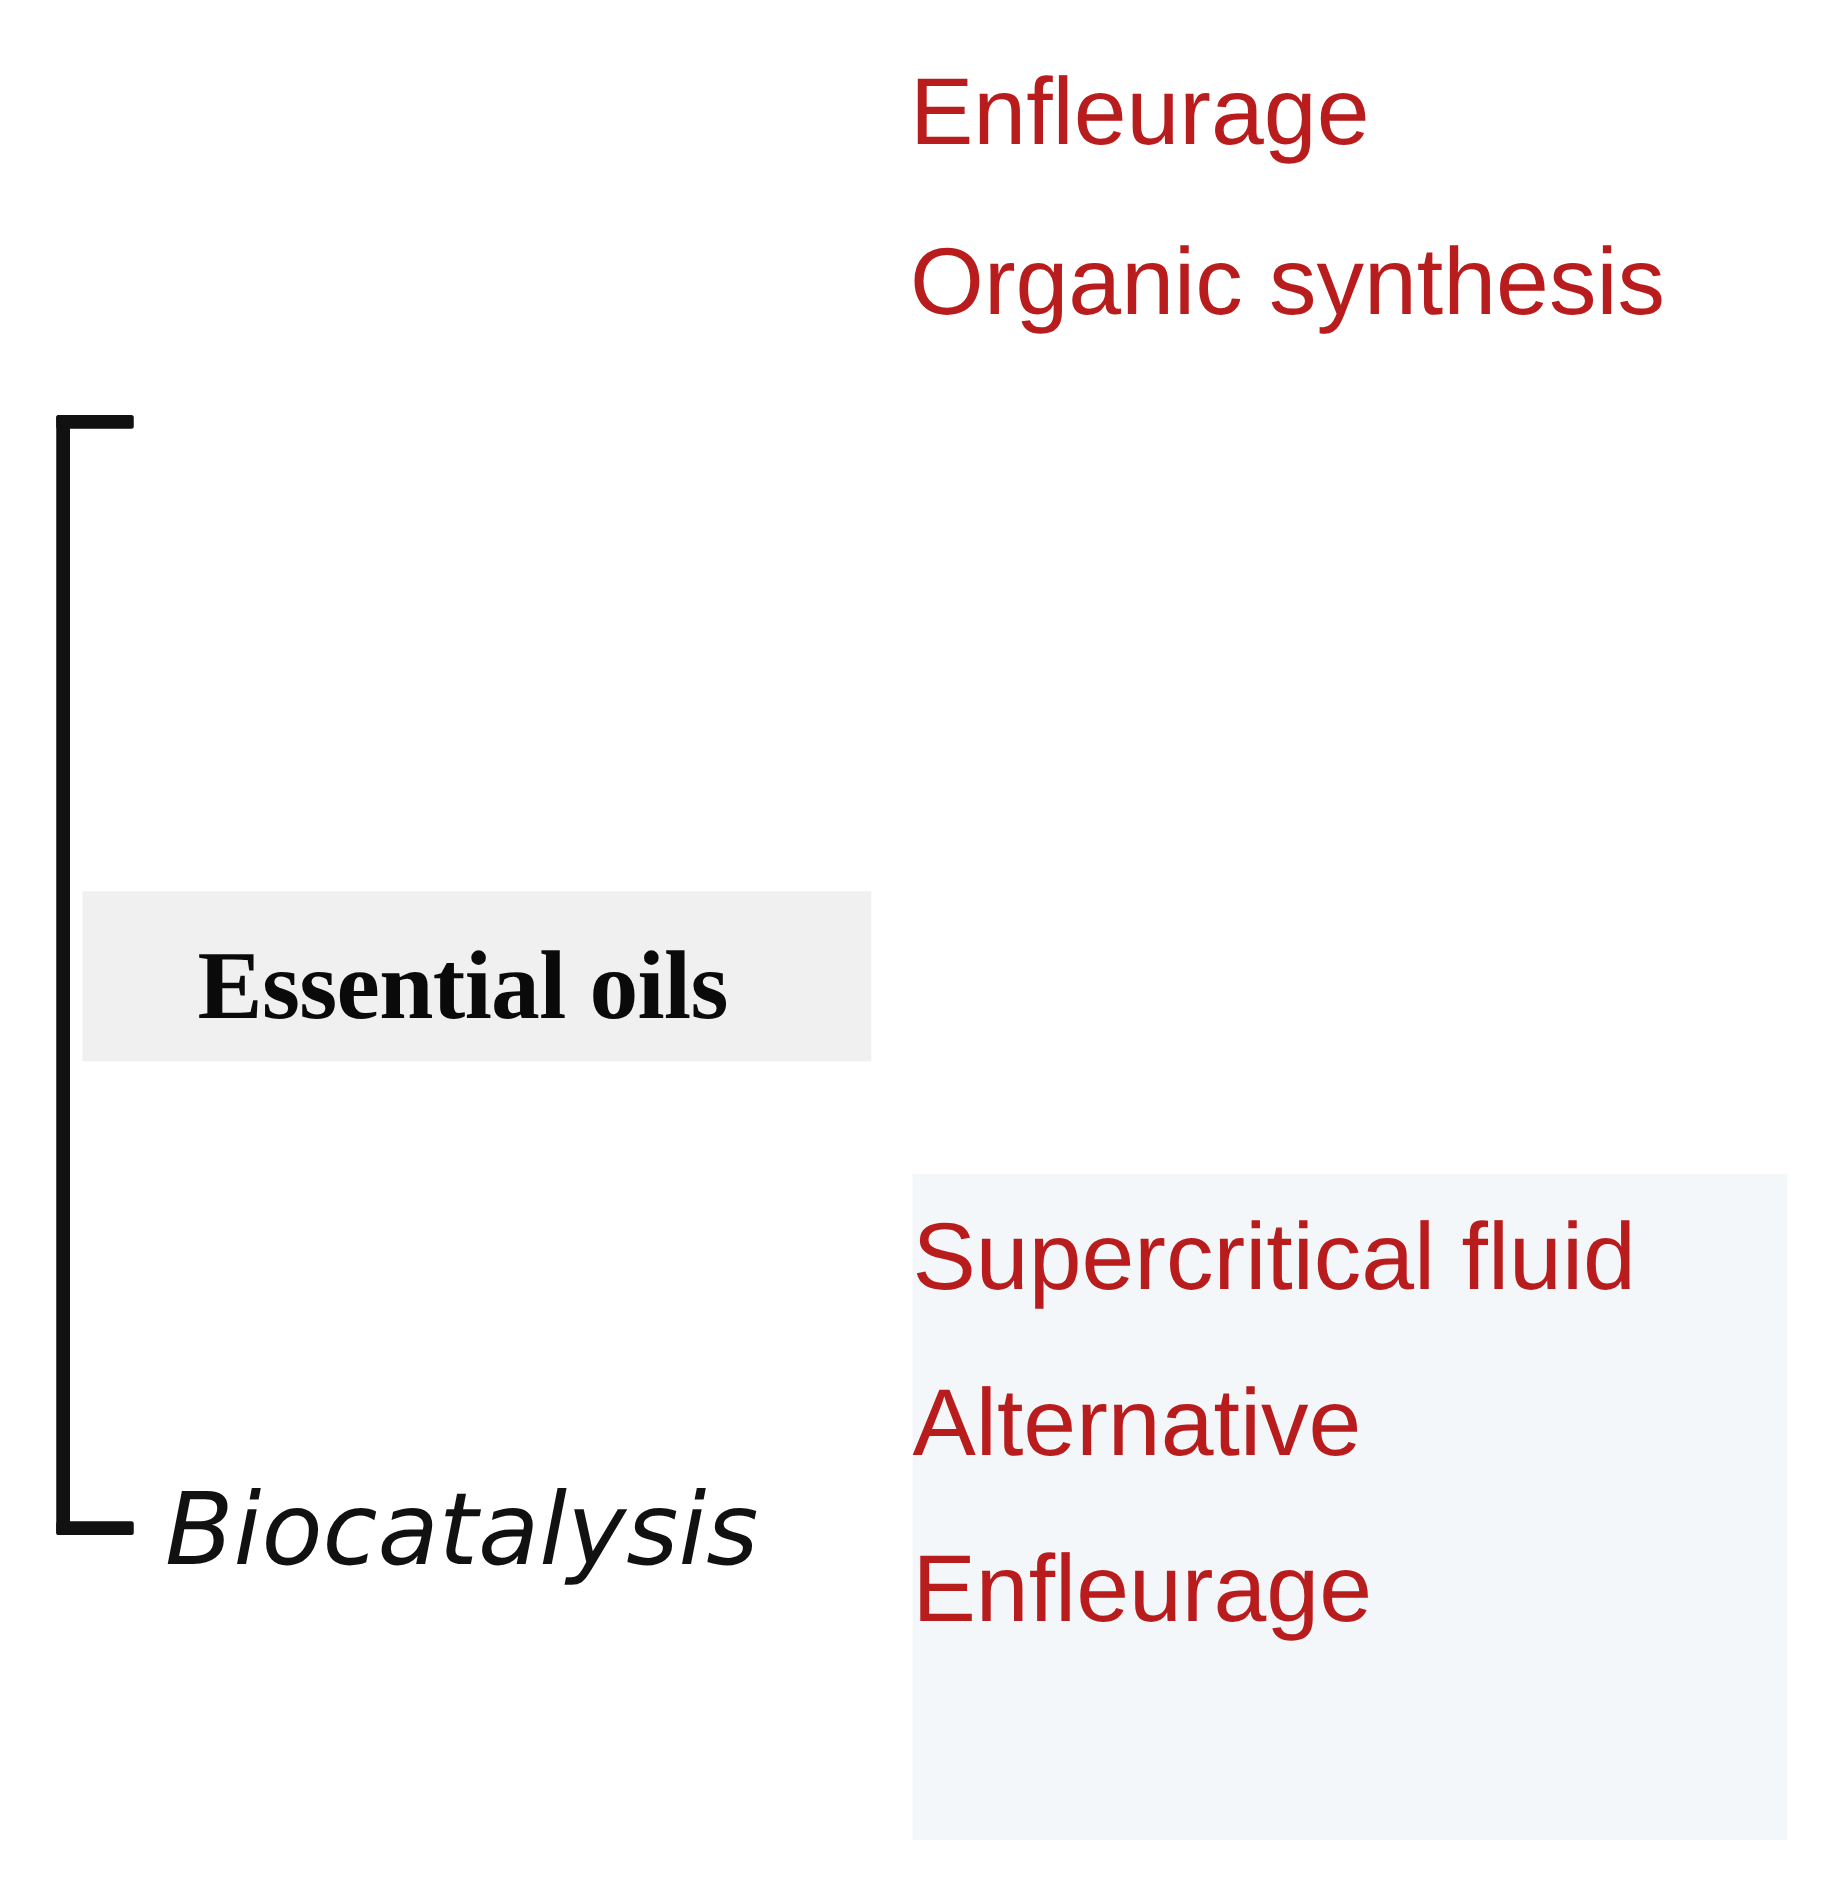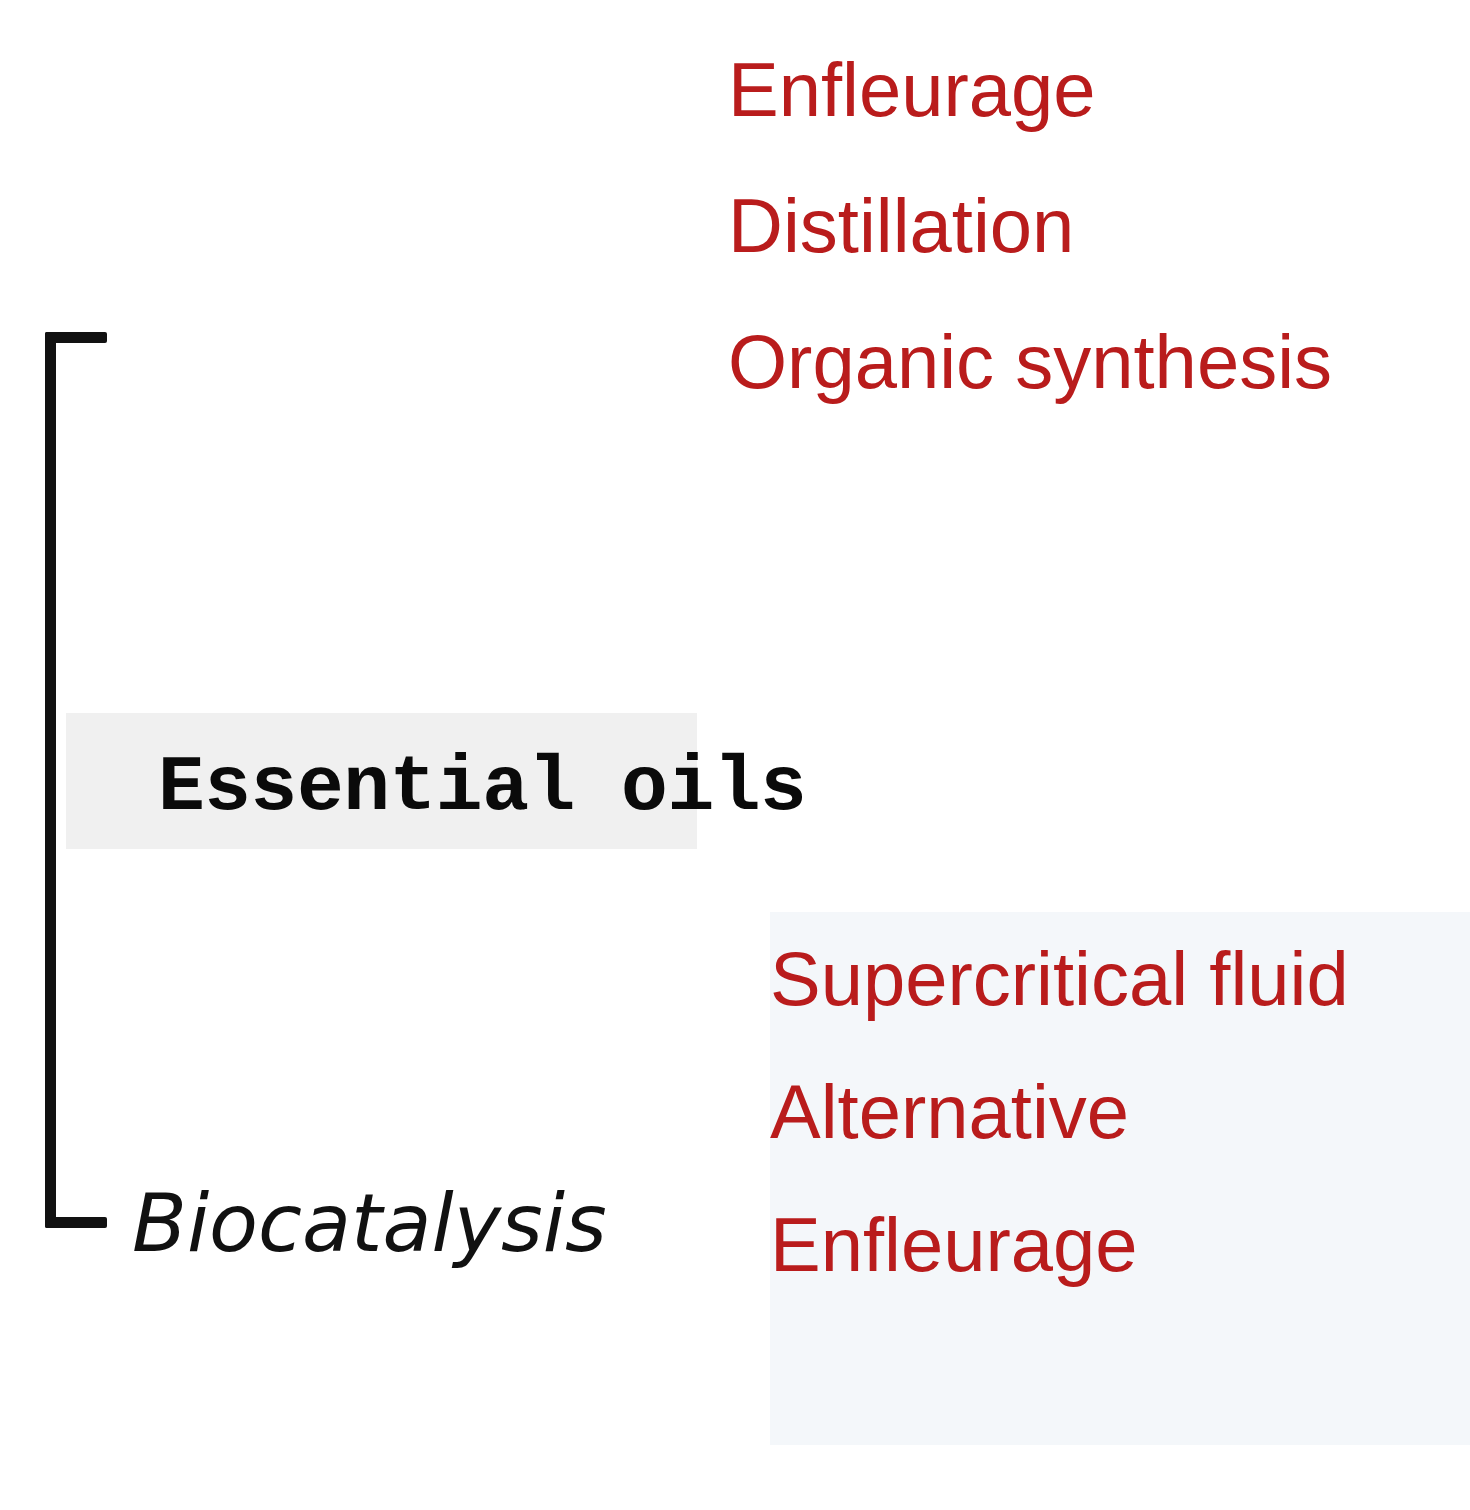--- a/index.html
+++ b/index.html
@@ -78,21 +78,21 @@
     left: 66px;
     top: 713px;
     width: 631px;
     height: 136px;
     background: #f0f0f0;
   }
   .title-text {
     position: absolute;
     left: 92px;
     top: 36px;
-    font-family: Liberation Mono, monospace;
+    font-family: Liberation Serif, serif;
     font-weight: 700;
     font-style: normal;
     font-size: 78px;
     line-height: 1;
     letter-spacing: -0.5px;
     color: #0a0a0a;
     white-space: nowrap;
   }
 
   
@@ -108,25 +108,24 @@
     font-size: 76px;
     line-height: 136px;
     color: #b91c1c;
     white-space: nowrap;
   }
 
   
   .alt-panel {
     position: absolute;
     left: 730px;
-    top: 912px;
+    top: 939px;
     width: 700px;
     height: 533px;
     background: #f4f7fa;
-    margin-left: 40px;
   }
   #alternative-methods {
     position: absolute;
     left: 0px;
     top: 0px;
     padding-left: 0px;
   }
   .alt-panel .method-item {
     line-height: 133px;
     padding-left: 0px;
@@ -151,21 +150,20 @@
 
 
   <div class="cat-label" id="label-alternative">Biocatalysis</div>
 
   <div class="title-box">
     <div class="title-text">Essential oils</div>
   </div>
 
   <div class="method-list" id="conventional-methods">
     <div class="method-item">Enfleurage</div>
-    <div class="method-item">Distillation</div>
     <div class="method-item">Organic synthesis</div>
   </div>
 
   <div class="alt-panel">
     <div class="alt-inner method-list" id="alternative-methods">
       <div class="method-item">Supercritical fluid</div>
       <div class="method-item">Alternative</div>
       <div class="method-item">Enfleurage</div>
     </div>
   </div>

